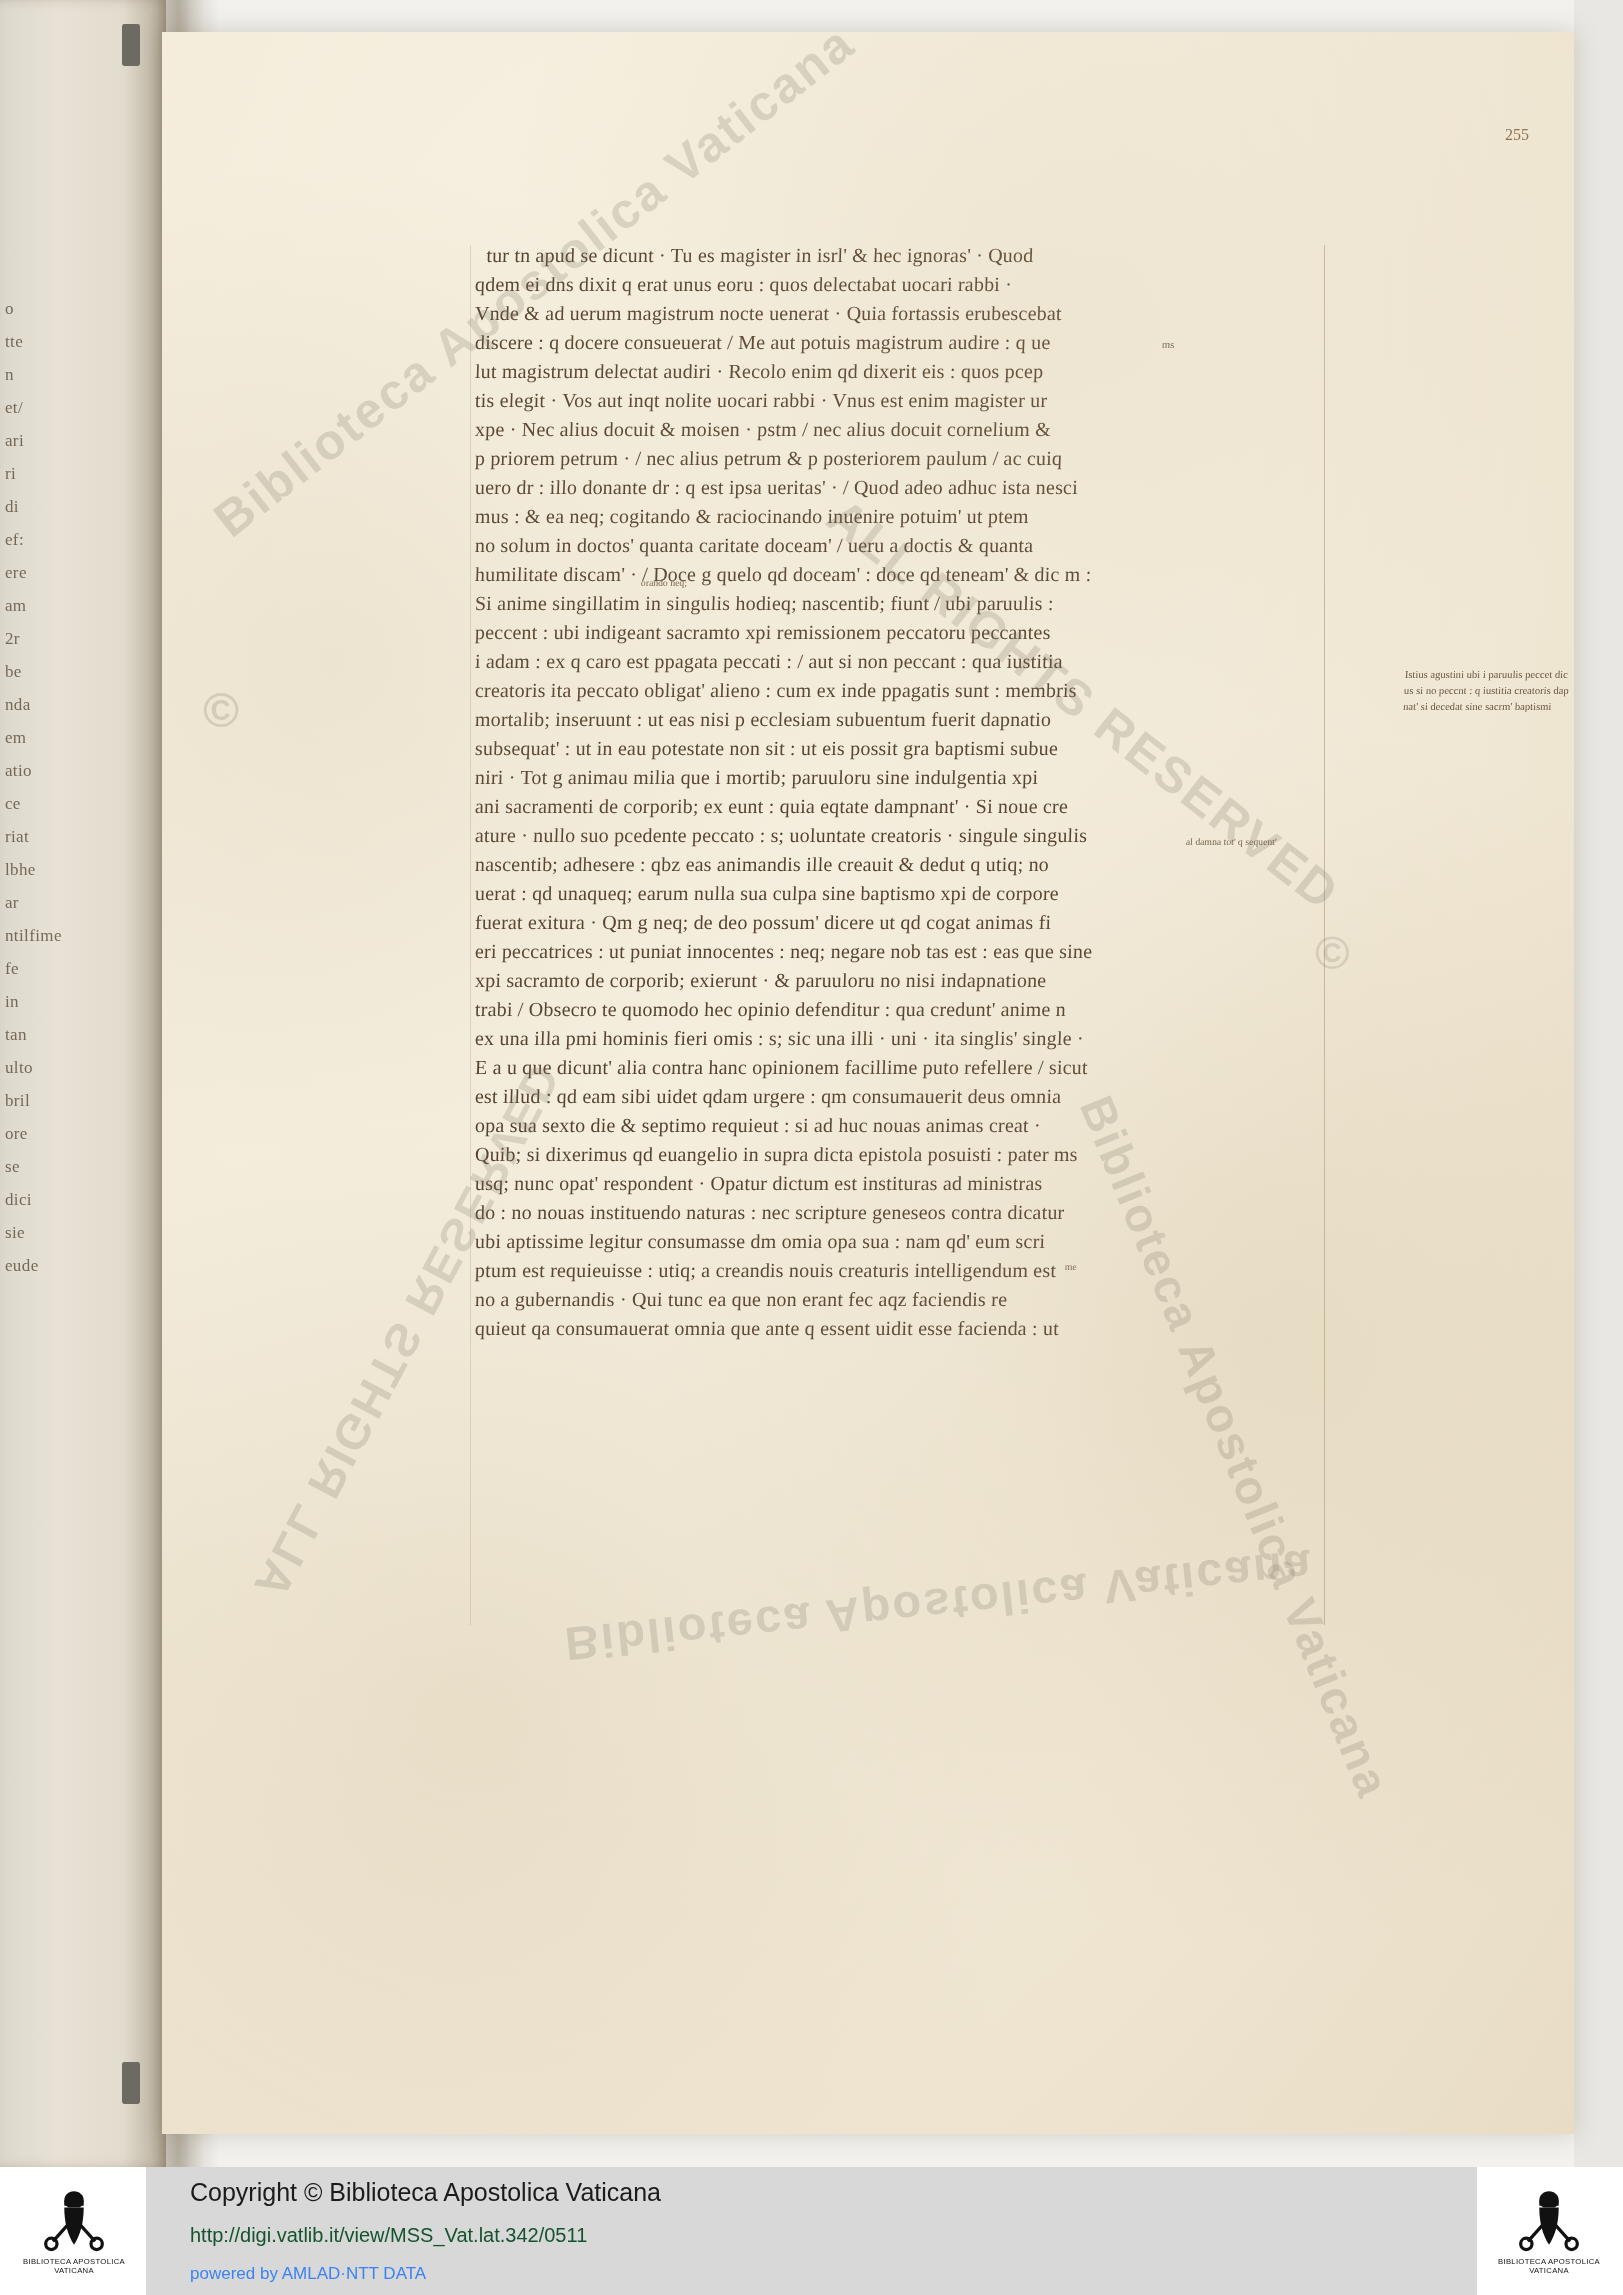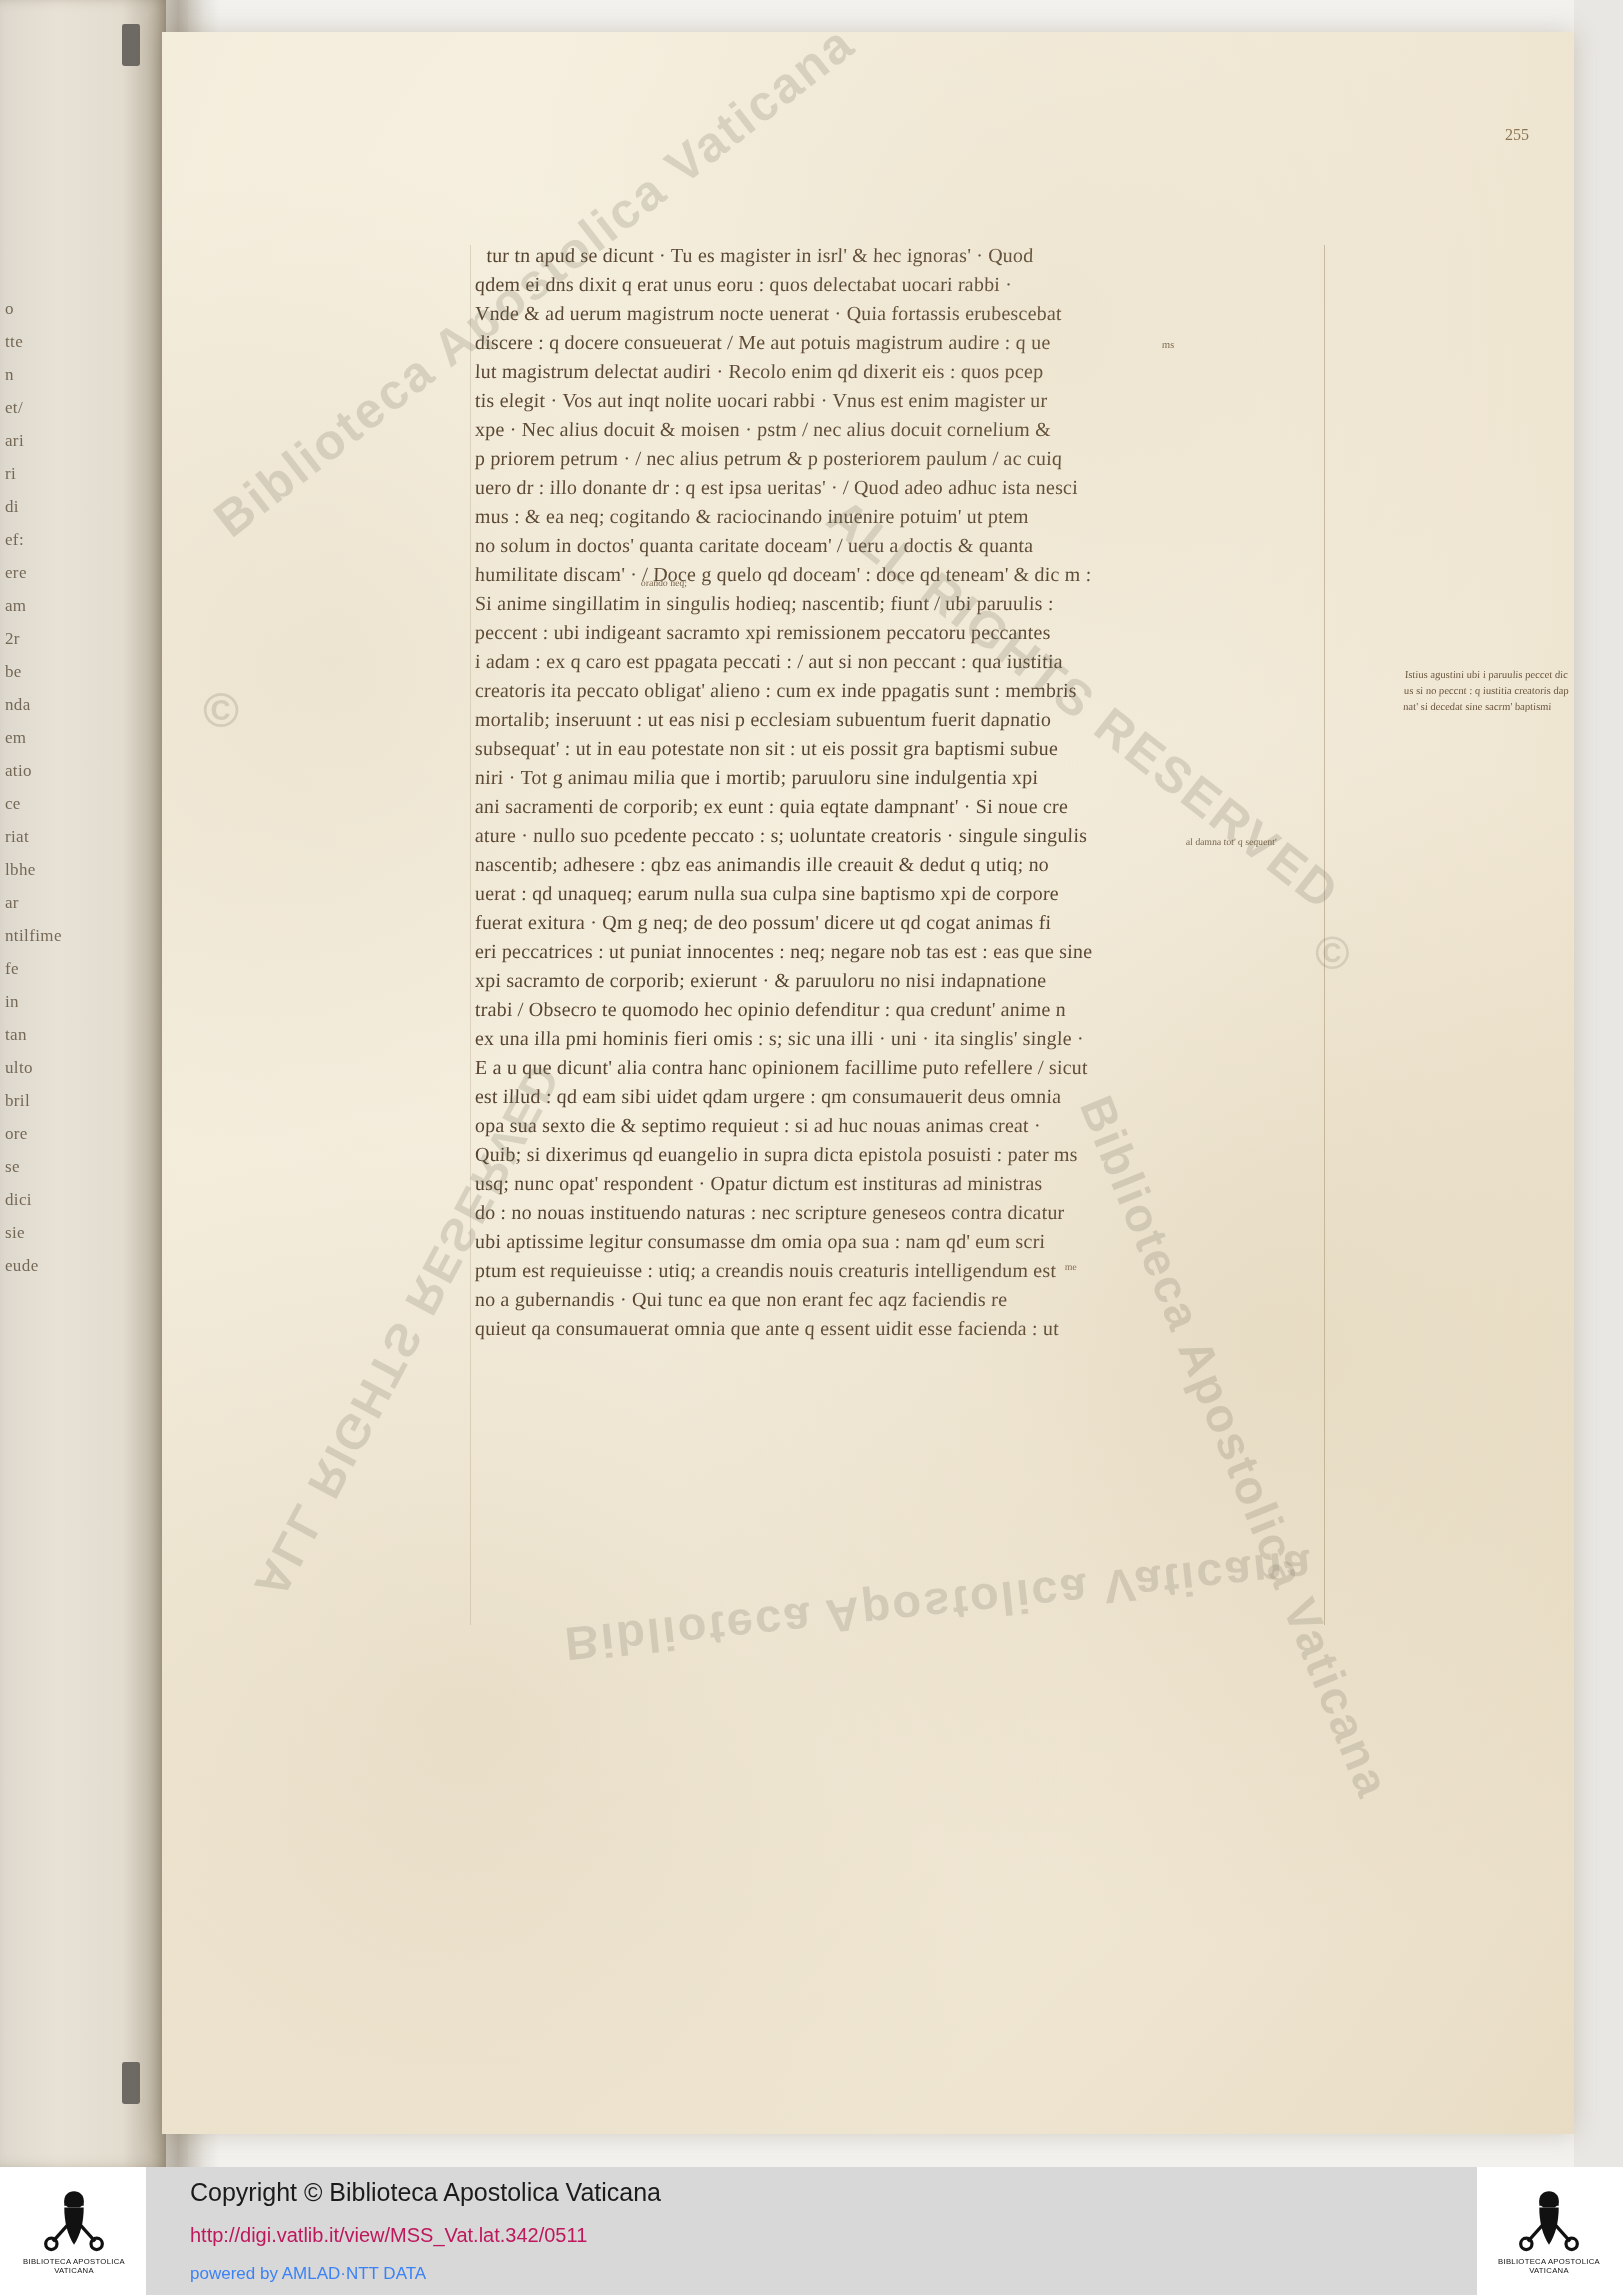--- a/index.html
+++ b/index.html
@@ -279,21 +279,21 @@
     gap: 17px;
     margin-left: 44px;
   }
   .copyright-line {
     font-size: 25px;
     color: #1b1b1b;
     font-family: "Liberation Sans", sans-serif;
   }
   .url-line {
     font-size: 20px;
-    color: #be185d;
+    color: #14532d;
     font-family: "Liberation Sans", sans-serif;
   }
   .powered-line {
     font-size: 17px;
     color: #3b82f6;
     font-family: "Liberation Sans", sans-serif;
   }
 
   .crest {
     position: absolute;

